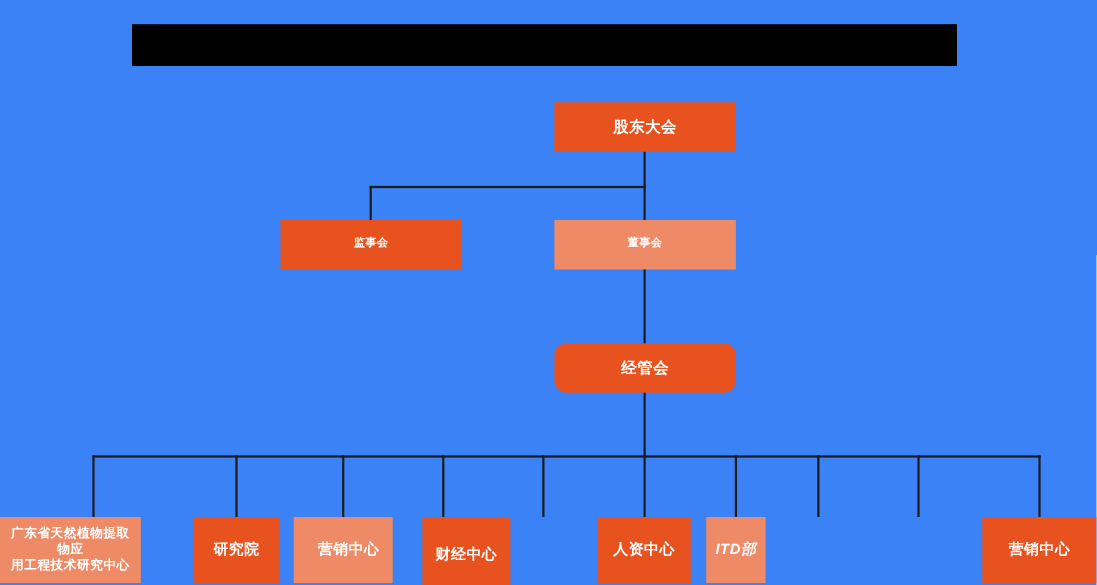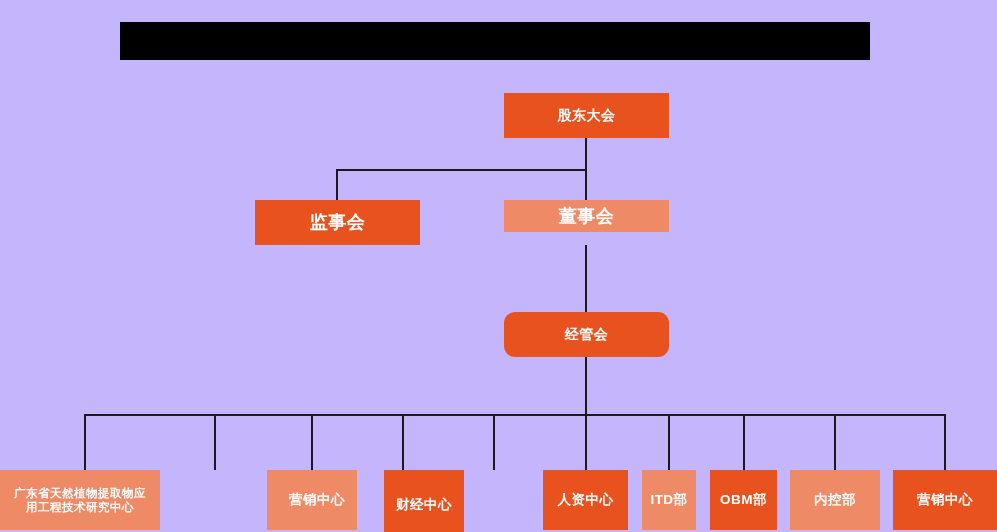--- a/index.html
+++ b/index.html
@@ -8,21 +8,21 @@
     padding: 0;
     background: #ffffff;
   }
   body {
     font-family: "Liberation Sans", "DejaVu Sans", sans-serif;
   }
   #canvas {
     position: relative;
     width: 997px;
     height: 532px;
-    background: #c4b5fd;
+    background: #3b82f6;
     overflow: hidden;
   }
 
   
   .banner {
     position: absolute;
     left: 120px;
     top: 22px;
     width: 750px;
     height: 38px;
@@ -48,21 +48,21 @@
     font-weight: bold;
     letter-spacing: 0.5px;
     box-sizing: border-box;
     line-height: 1.25;
     user-select: none;
   }
   .box.dark  { background: #e8521e; }
   .box.light { background: #ee8a66; }
 
   .box.lvl1 { font-size: 14px; }
-  .box.lvl2 { font-size: 18px; }
+  .box.lvl2 { font-size: 10px; }
   .box.lvl3 { font-size: 14px; }
   .box.leaf { font-size: 13.5px; }
   .box.leaf-small { font-size: 11.5px; padding: 0 6px; }
 </style>
 </head>
 <body>
 
 <div id="canvas">
 
   <div class="banner"></div>
@@ -76,21 +76,21 @@
   <div class="line hline" style="left:336px; top:169px; width:251px; height:2px;"></div>
 
   <div class="line vline" style="left:336px; top:169px; width:2px; height:32px;"></div>
 
   <div class="line vline" style="left:585px; top:169px; width:2px; height:32px;"></div>
 
   <div class="box dark lvl2" style="left:255px; top:200px; width:165px; height:45px;">
     <span>监事会</span>
   </div>
 
-  <div class="box light lvl2" style="left:504px; top:200px; width:165px; height:32px;align-items:center;">
+  <div class="box light lvl2" style="left:504px; top:200px; width:165px; height:45px;align-items:center;">
     <span>董事会</span>
   </div>
 
   <div class="line vline" style="left:585px; top:245px; width:2px; height:68px;"></div>
 
   <div class="box dark lvl3" style="left:504px; top:312px; width:165px; height:45px;border-radius:11px;">
     <span>经管会</span>
   </div>
 
   <div class="line vline" style="left:585px; top:357px; width:2px; height:58px;"></div>
@@ -100,50 +100,47 @@
   <div class="line vline" style="left:214px; top:414px; width:2px; height:56px;"></div>
   <div class="line vline" style="left:311px; top:414px; width:2px; height:56px;"></div>
   <div class="line vline" style="left:402px; top:414px; width:2px; height:56px;"></div>
   <div class="line vline" style="left:493px; top:414px; width:2px; height:56px;"></div>
   <div class="line vline" style="left:585px; top:414px; width:2px; height:56px;"></div>
   <div class="line vline" style="left:668px; top:414px; width:2px; height:56px;"></div>
   <div class="line vline" style="left:743px; top:414px; width:2px; height:56px;"></div>
   <div class="line vline" style="left:834px; top:414px; width:2px; height:56px;"></div>
   <div class="line vline" style="left:944px; top:414px; width:2px; height:56px;"></div>
 
-  <div class="box light leaf-small" style="left:0px; top:470px; width:160px; height:60px;">
+  <div class="box light leaf-small" style="left:0px; top:470px; width:128px; height:60px;">
     <span>
       <span>广东省天然植物提取物应</span><br>
       <span>用工程技术研究中心</span>
     </span>
   </div>
 
+  <div class="box dark leaf" style="left:176px; top:470px; width:78px; height:60px;">
+    <span>研究院</span>
+  </div>
 
   <div class="box light leaf" style="left:267px; top:470px; width:90px; height:60px;padding-left:10px;">
     <span>营销中心</span>
   </div>
 
   <div class="box dark leaf" style="left:384px; top:470px; width:80px; height:72px;font-family:Liberation Mono, monospace;">
     <span>财经中心</span>
   </div>
 
 
   <div class="box dark leaf" style="left:543px; top:470px; width:85px; height:60px;justify-content:center;">
     <span>人资中心</span>
   </div>
 
-  <div class="box light leaf" style="left:642px; top:470px; width:54px; height:60px;">
+  <div class="box light leaf" style="left:642px; top:470px; width:54px; height:60px;font-style:italic;">
     <span>ITD部</span>
   </div>
 
-  <div class="box dark leaf" style="left:710px; top:470px; width:67px; height:60px;">
-    <span>OBM部</span>
-  </div>
 
-  <div class="box light leaf" style="left:790px; top:470px; width:90px; height:60px;">
-    <span>内控部</span>
-  </div>
 
   <div class="box dark leaf" style="left:893px; top:470px; width:104px; height:60px;">
     <span>营销中心</span>
   </div>
 
 </div>
 
 </body></html>

